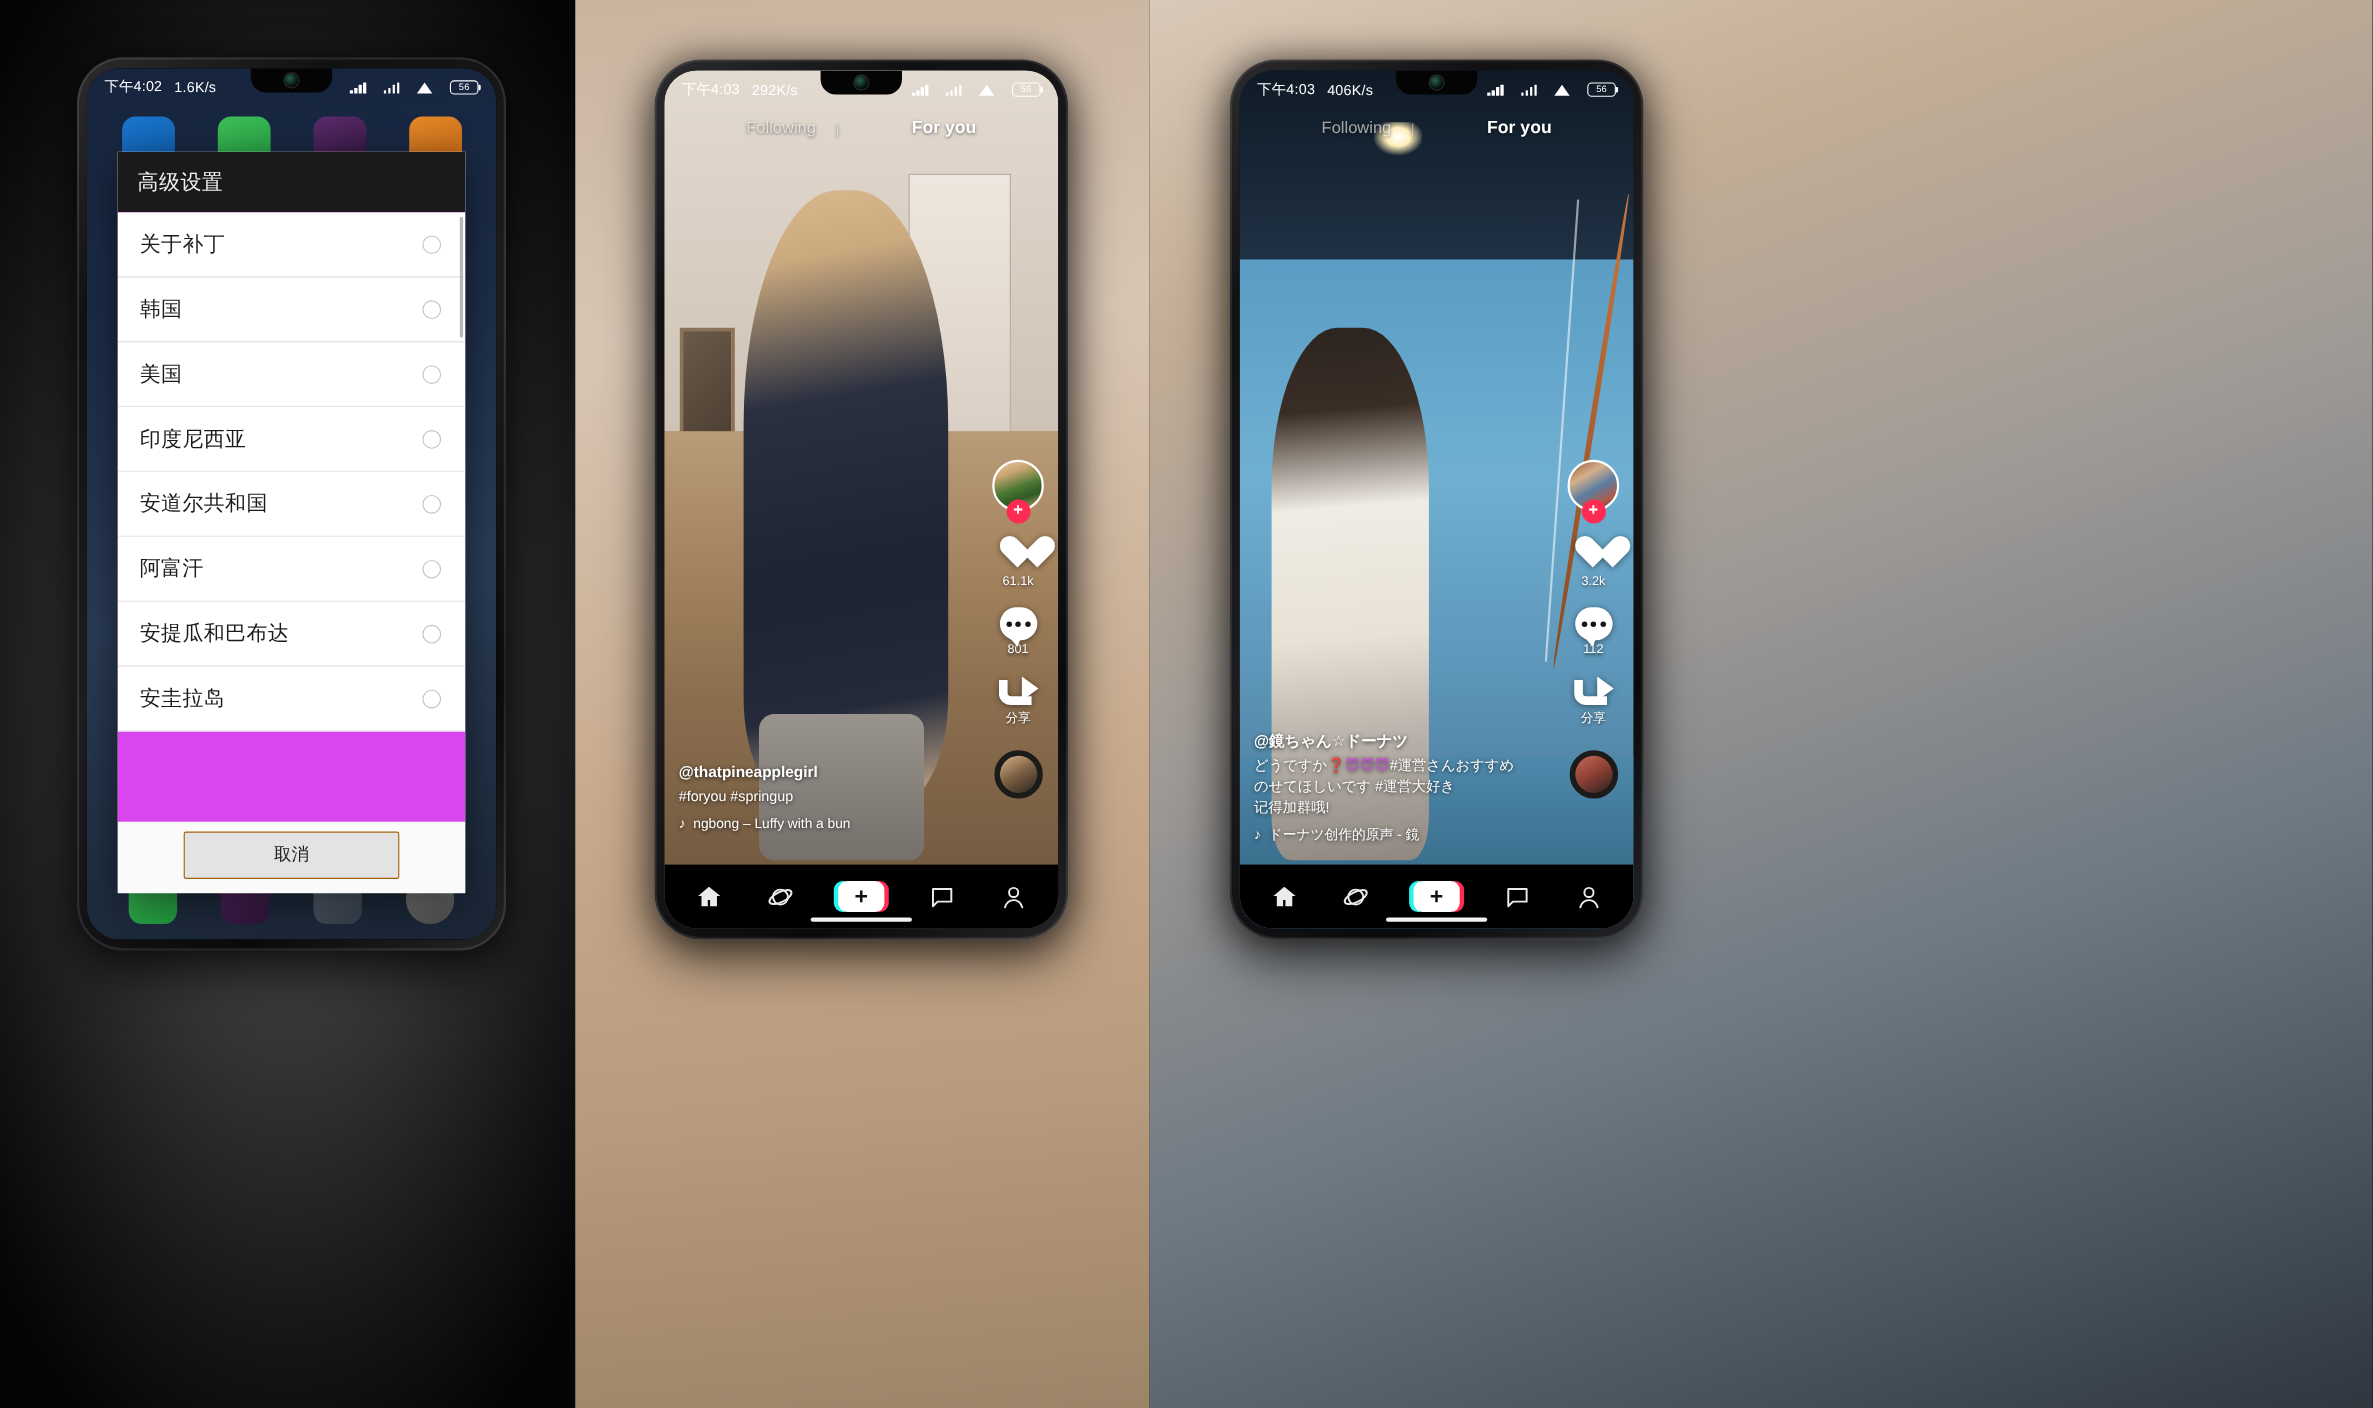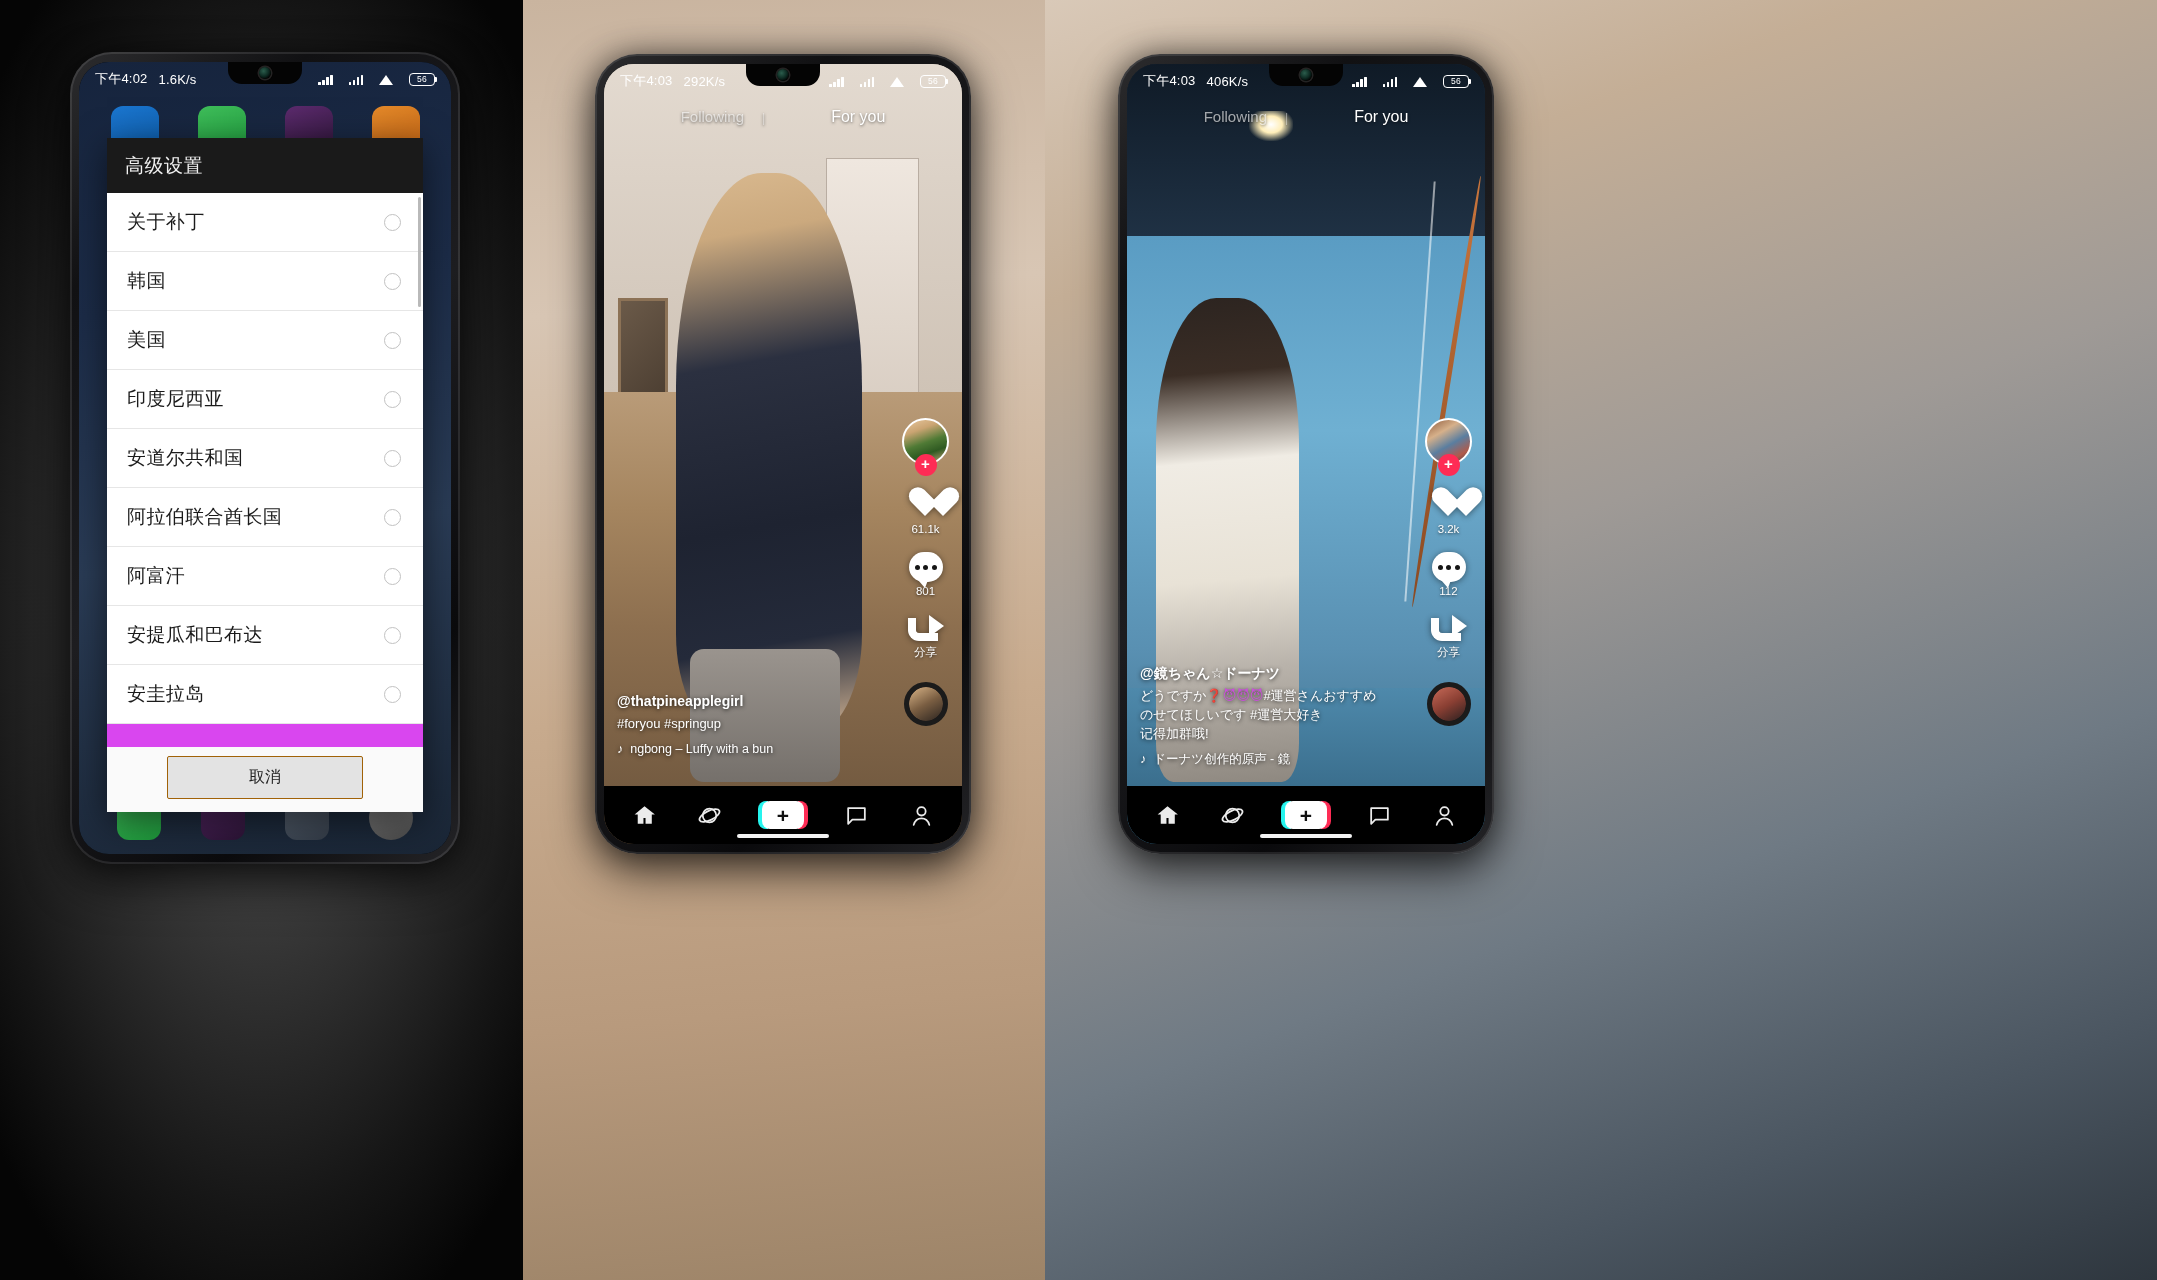--- a/index.html
+++ b/index.html
@@ -164,21 +164,21 @@
     border-radius:42% 42% 12% 12%/30% 30% 8% 8%; }
   .v3-counter { position:absolute; left:0; right:0; bottom:0; height:20%;
     background:linear-gradient(180deg,#4e89ab,#2f5f7c); }
 
   .tt-tabs {
     position:absolute; top:44px; left:0; right:0; z-index:12;
     display:flex; justify-content:center; align-items:baseline; gap:18px;
     text-shadow:0 1px 3px rgba(0,0,0,.55);
   }
   .tt-tab { font-size:15px; color:rgba(255,255,255,.62); }
-  .tt-tab.active { color:#fff; font-weight:normal; font-size:16px;padding-left:48px; }
+  .tt-tab.active { color:#fff; font-weight:bold; font-size:16px;padding-left:48px; }
   .tt-divider { color:rgba(255,255,255,.45); font-size:12px; }
 
   .tt-actions {
     position:absolute; right:13px; bottom:118px; z-index:14;
     display:flex; flex-direction:column; align-items:center; gap:17px;
   }
   .tt-avatar-wrap { position:relative; margin-bottom:6px; }
   .tt-avatar {
     width:47px; height:47px; border-radius:50%; border:2px solid #fff;
     overflow:hidden;
@@ -361,24 +361,20 @@
         </div>
         <div class="dlg-row">
           <span class="txt">印度尼西亚</span>
           <span class="radio"></span>
         </div>
         <div class="dlg-row">
           <span class="txt">安道尔共和国</span>
           <span class="radio"></span>
         </div>
         <div class="dlg-row">
-          <span class="txt">阿拉伯联合酋长国</span>
-          <span class="radio"></span>
-        </div>
-        <div class="dlg-row">
           <span class="txt">阿富汗</span>
           <span class="radio"></span>
         </div>
         <div class="dlg-row">
           <span class="txt">安提瓜和巴布达</span>
           <span class="radio"></span>
         </div>
         <div class="dlg-row">
           <span class="txt">安圭拉岛</span>
           <span class="radio"></span>

